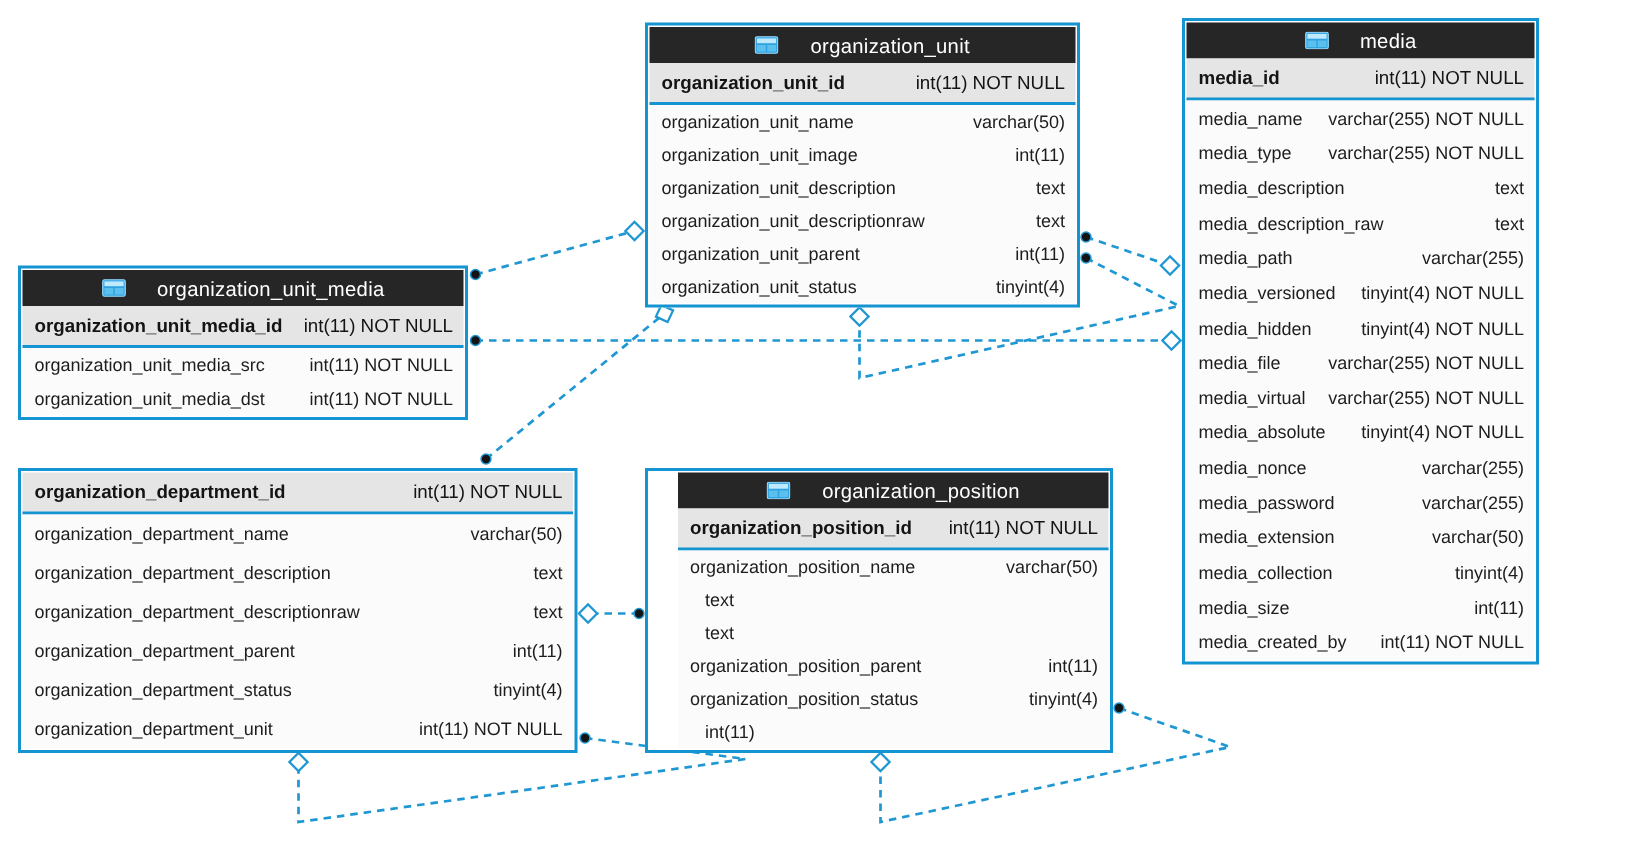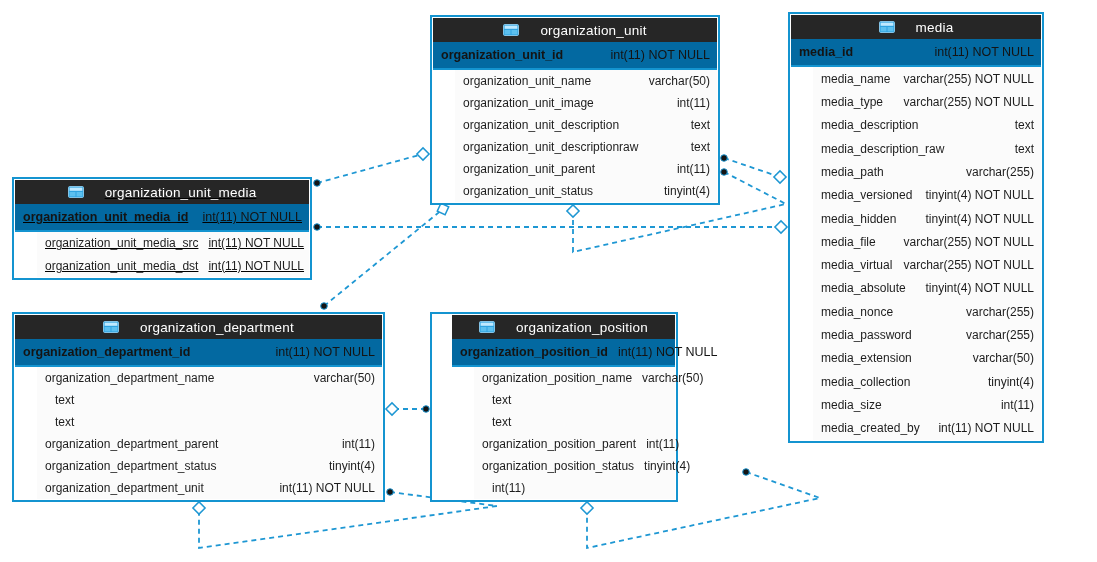--- a/index.html
+++ b/index.html
@@ -14,25 +14,25 @@
     display:flex;flex-direction:column;padding:1px;
   }
   .thead{
     background:#262626;color:#ffffff;height:24px;flex:0 0 24px;
     display:flex;align-items:center;justify-content:center;gap:21px;
     font-size:13.5px;letter-spacing:.2px;
   }
   .ticon{display:flex;align-items:center;}
   .pkrow{
     flex:0 0 26px;display:flex;align-items:center;justify-content:space-between;
-    padding:0 7px 0 8px;background:#0369a1;color:#141414;
+    padding:0 7px 0 8px;background:#e5e5e5;color:#141414;
     border-bottom:2px solid #1494d0;font-size:12.5px;
   }
   .pkrow .fname{font-weight:bold;}
-  .frows{flex:1 1 auto;display:flex;flex-direction:column;background:#fbfbfb;margin-left:22px;}
+  .frows{flex:1 1 auto;display:flex;flex-direction:column;background:#fbfbfb;}
   .frow{
     flex:1 1 0;display:flex;align-items:center;justify-content:space-between;
     padding:0 7px 0 8px;font-size:12px;color:#1d1d1d;white-space:nowrap;
   }
   .fname{white-space:nowrap;}
   .ftype{white-space:nowrap;margin-left:10px;}
 </style>
 </head>
 <body>
 
@@ -99,21 +99,21 @@
         <div class="frow">
           <span class="fname">organization_unit_parent</span>
           <span class="ftype">int(11)</span>
         </div>
         <div class="frow">
           <span class="fname">organization_unit_status</span>
           <span class="ftype">tinyint(4)</span>
         </div>
       </div>
     </div>
-    <div class="db-table" style="left: 788px; top: 12px; width: 256px; height: 431px;">
+    <div class="db-table" style="left: 788px; top: 12px; width: 238px; height: 431px;">
       <div class="thead">
         <span class="ticon">
           <svg width="16" height="12" viewBox="0 0 16 12">
             <rect x="0.5" y="0.5" width="15" height="11" rx="1.2" fill="#2fa3e0" stroke="#9adcff" stroke-width="0.8"></rect>
             <rect x="1.6" y="1.6" width="12.8" height="3.2" fill="#bfe9ff"></rect>
             <rect x="1.6" y="6" width="5.9" height="4.4" fill="#5cc0ef"></rect>
             <rect x="8.5" y="6" width="5.9" height="4.4" fill="#5cc0ef"></rect>
           </svg>
         </span>
         <span>media</span>
@@ -182,21 +182,21 @@
         <div class="frow">
           <span class="fname">media_size</span>
           <span class="ftype">int(11)</span>
         </div>
         <div class="frow">
           <span class="fname">media_created_by</span>
           <span class="ftype">int(11) NOT NULL</span>
         </div>
       </div>
     </div>
-    <div class="db-table" style="left: 12px; top: 177px; width: 300px; height: 103px; text-decoration: underline;">
+    <div class="db-table" style="left: 12px; top: 177px; width: 300px; height: 103px;">
       <div class="thead">
         <span class="ticon">
           <svg width="16" height="12" viewBox="0 0 16 12">
             <rect x="0.5" y="0.5" width="15" height="11" rx="1.2" fill="#2fa3e0" stroke="#9adcff" stroke-width="0.8"></rect>
             <rect x="1.6" y="1.6" width="12.8" height="3.2" fill="#bfe9ff"></rect>
             <rect x="1.6" y="6" width="5.9" height="4.4" fill="#5cc0ef"></rect>
             <rect x="8.5" y="6" width="5.9" height="4.4" fill="#5cc0ef"></rect>
           </svg>
         </span>
         <span>organization_unit_media</span>
@@ -210,61 +210,52 @@
           <span class="fname">organization_unit_media_src</span>
           <span class="ftype">int(11) NOT NULL</span>
         </div>
         <div class="frow">
           <span class="fname">organization_unit_media_dst</span>
           <span class="ftype">int(11) NOT NULL</span>
         </div>
       </div>
     </div>
     <div class="db-table" style="left: 12px; top: 312px; width: 373px; height: 190px;">
-      <div class="thead">
-        <span class="ticon">
-          <svg width="16" height="12" viewBox="0 0 16 12">
-            <rect x="0.5" y="0.5" width="15" height="11" rx="1.2" fill="#2fa3e0" stroke="#9adcff" stroke-width="0.8"></rect>
-            <rect x="1.6" y="1.6" width="12.8" height="3.2" fill="#bfe9ff"></rect>
-            <rect x="1.6" y="6" width="5.9" height="4.4" fill="#5cc0ef"></rect>
-            <rect x="8.5" y="6" width="5.9" height="4.4" fill="#5cc0ef"></rect>
-          </svg>
-        </span>
-        <span>organization_department</span>
-      </div>
       <div class="pkrow">
         <span class="fname">organization_department_id</span>
         <span class="ftype">int(11) NOT NULL</span>
       </div>
       <div class="frows">
         <div class="frow">
           <span class="fname">organization_department_name</span>
           <span class="ftype">varchar(50)</span>
         </div>
         <div class="frow">
-          <span class="ftype">text</span>
-        </div>
-        <div class="frow">
+          <span class="fname">organization_department_description</span>
+          <span class="ftype">text</span>
+        </div>
+        <div class="frow">
+          <span class="fname">organization_department_descriptionraw</span>
           <span class="ftype">text</span>
         </div>
         <div class="frow">
           <span class="fname">organization_department_parent</span>
           <span class="ftype">int(11)</span>
         </div>
         <div class="frow">
           <span class="fname">organization_department_status</span>
           <span class="ftype">tinyint(4)</span>
         </div>
         <div class="frow">
           <span class="fname">organization_department_unit</span>
           <span class="ftype">int(11) NOT NULL</span>
         </div>
       </div>
     </div>
-    <div class="db-table" style="left: 430px; top: 312px; width: 248px; height: 190px; padding-left: 20px;">
+    <div class="db-table" style="left: 430px; top: 312px; width: 312px; height: 190px; padding-left: 20px;">
       <div class="thead">
         <span class="ticon">
           <svg width="16" height="12" viewBox="0 0 16 12">
             <rect x="0.5" y="0.5" width="15" height="11" rx="1.2" fill="#2fa3e0" stroke="#9adcff" stroke-width="0.8"></rect>
             <rect x="1.6" y="1.6" width="12.8" height="3.2" fill="#bfe9ff"></rect>
             <rect x="1.6" y="6" width="5.9" height="4.4" fill="#5cc0ef"></rect>
             <rect x="8.5" y="6" width="5.9" height="4.4" fill="#5cc0ef"></rect>
           </svg>
         </span>
         <span>organization_position</span>

